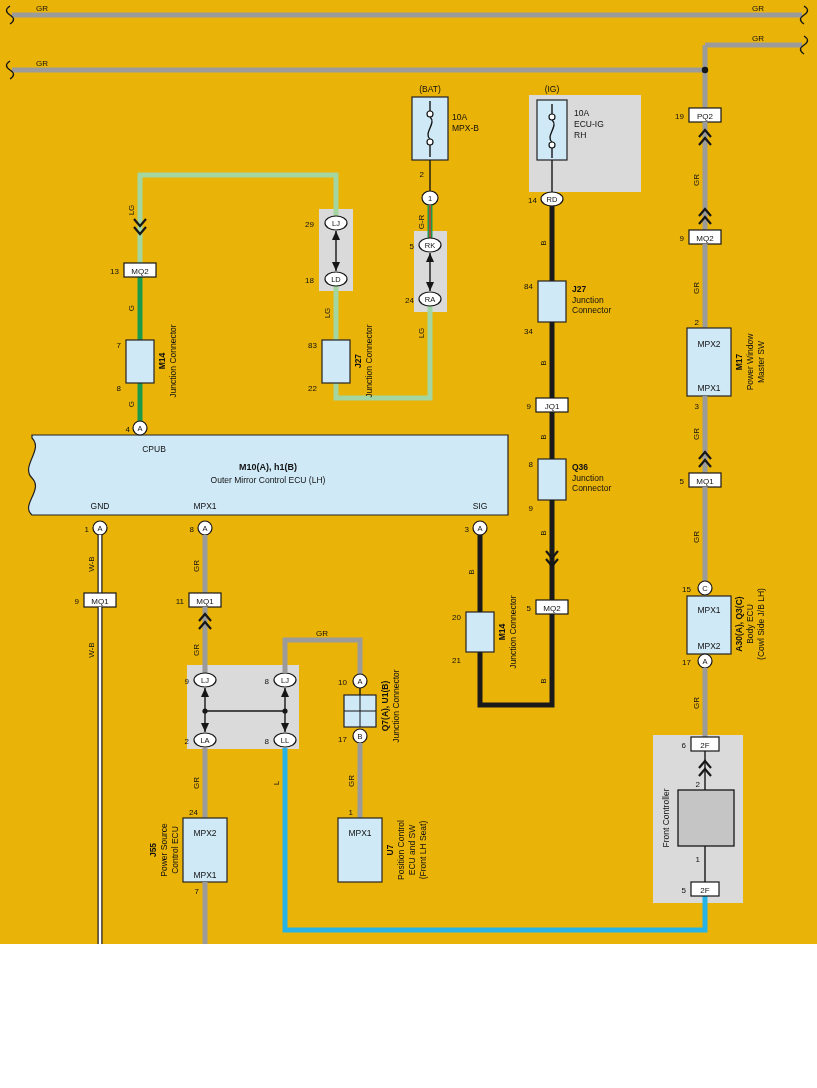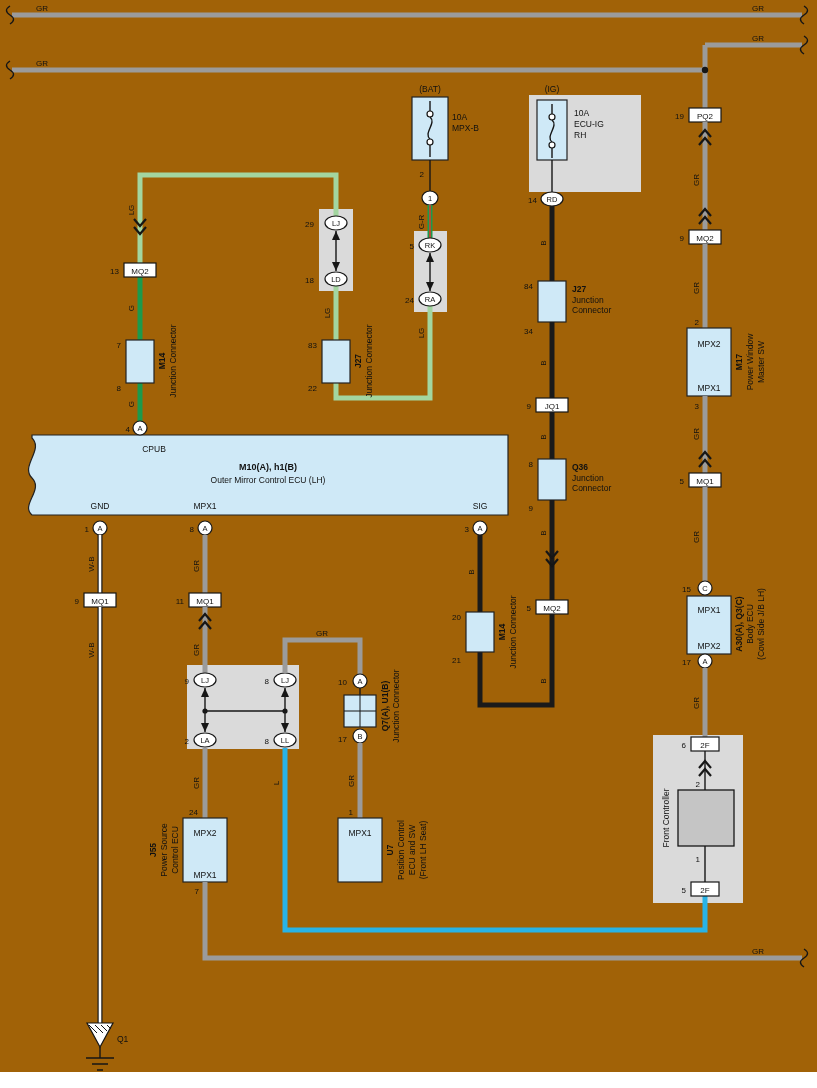--- a/index.html
+++ b/index.html
@@ -1,21 +1,21 @@
 <!DOCTYPE html>
 <html style="--wire_gr: #9b9b9b; --wire_lg: #a3d6a0; --wire_g: #1c9a4c; --wire_b: #1a1a1a; --wire_l: #28b3e6; --wire_r: #d23f2f; --box_blue: #cfe9f7; --box_gray: #dadada; --box_gray_dark: #c5c5c5; --text: #111111;"><head>
 <meta charset="utf-8">
 <style>
   :root{
     --wire_gr:#9b9b9b; --wire_lg:#a3d6a0; --wire_g:#1c9a4c; --wire_b:#1a1a1a;
     --wire_l:#28b3e6; --wire_r:#d23f2f; --box_blue:#cfe9f7; --box_gray:#dadada;
     --box_gray_dark:#c5c5c5; --text:#111111;
   }
   html,body{margin:0;padding:0;background:#fff;}
-  #stage{width:817px;height:1072px;position:relative;background:#a16207;text-align:center;}
+  #stage{width:817px;height:944px;position:relative;background:#eab308;text-align:center;}
   svg text{font-family:"Liberation Sans",sans-serif;fill:var(--text);}
   .t9{font-size:9px}
   .t85{font-size:8.5px}
   .t8{font-size:8px}
   .t75{font-size:7.5px}
   .b{font-weight:bold}
   .mid{text-anchor:middle}
   .end{text-anchor:end}
   .w5{stroke-width:5;fill:none}
   .gr{stroke:var(--wire_gr)}

